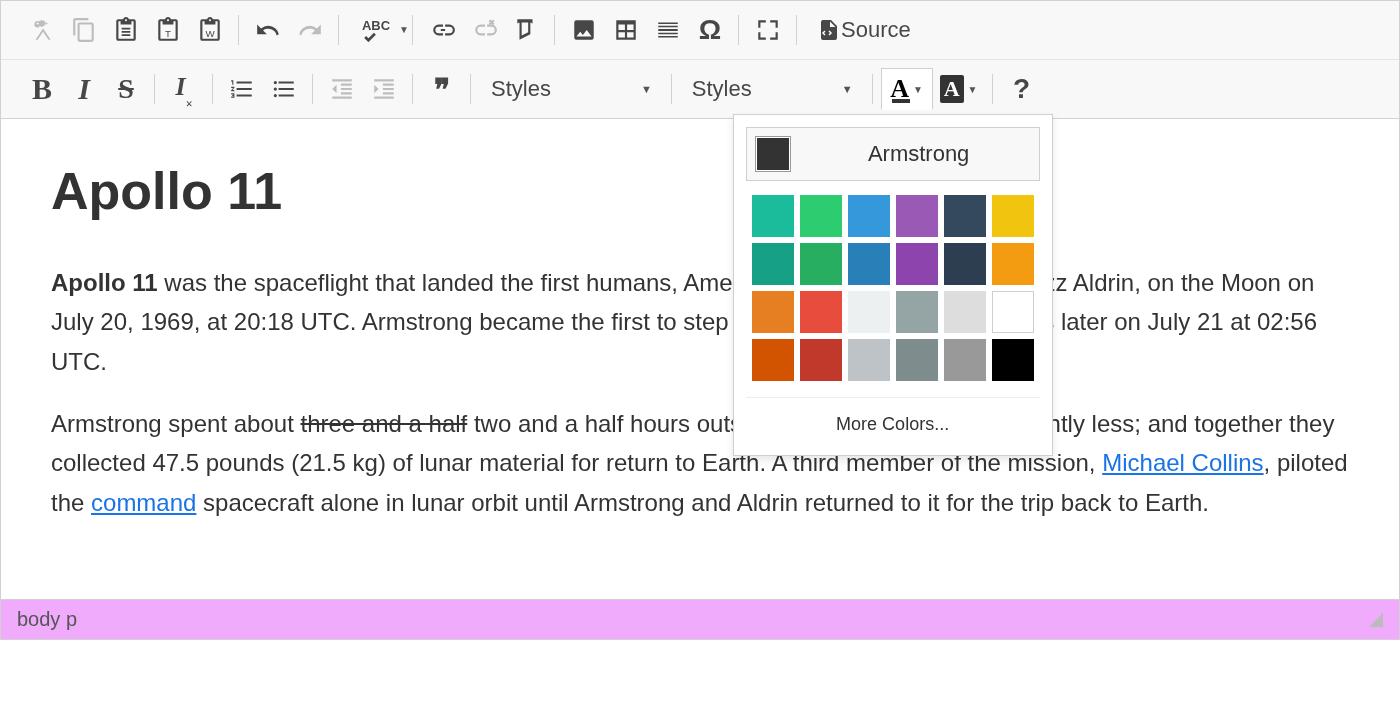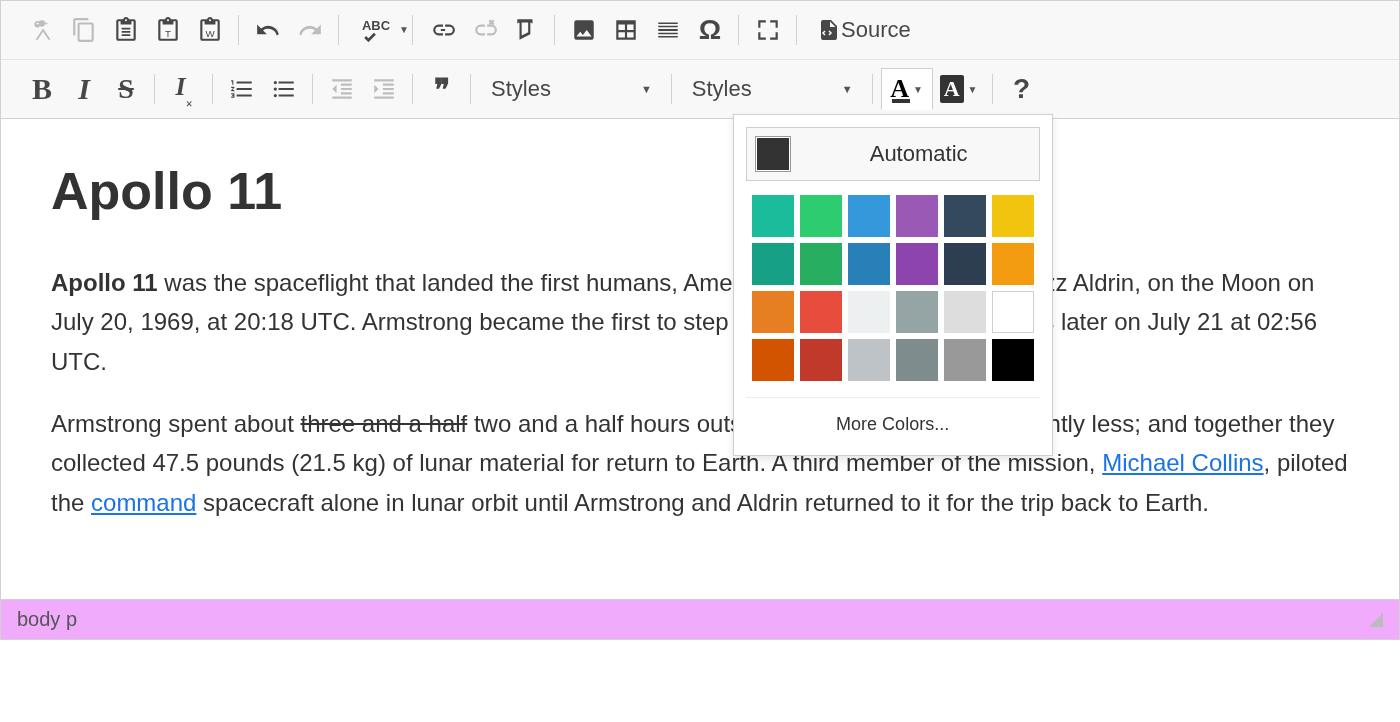--- a/index.html
+++ b/index.html
@@ -237,21 +237,21 @@
         <span class="colorbtn-wrap">
           <span class="colorbtn active">
             <span class="A">A</span>
             <span class="bar"></span>
             <span class="caret">▼</span>
           </span>
 
           <div class="color-panel">
             <div class="auto-row">
               <div class="auto-swatch"></div>
-              <div class="auto-label">Automatic</div>
+              <div class="auto-label">Armstrong</div>
             </div>
             <div class="swatch-grid" id="swatch-grid">
                 <div class="swatch" style="background: rgb(26, 188, 156);"></div>
                 <div class="swatch" style="background: rgb(46, 204, 113);"></div>
                 <div class="swatch" style="background: rgb(52, 152, 219);"></div>
                 <div class="swatch" style="background: rgb(155, 89, 182);"></div>
                 <div class="swatch" style="background: rgb(52, 73, 94);"></div>
                 <div class="swatch" style="background: rgb(241, 196, 15);"></div>
                 <div class="swatch" style="background: rgb(22, 160, 133);"></div>
                 <div class="swatch" style="background: rgb(39, 174, 96);"></div>

